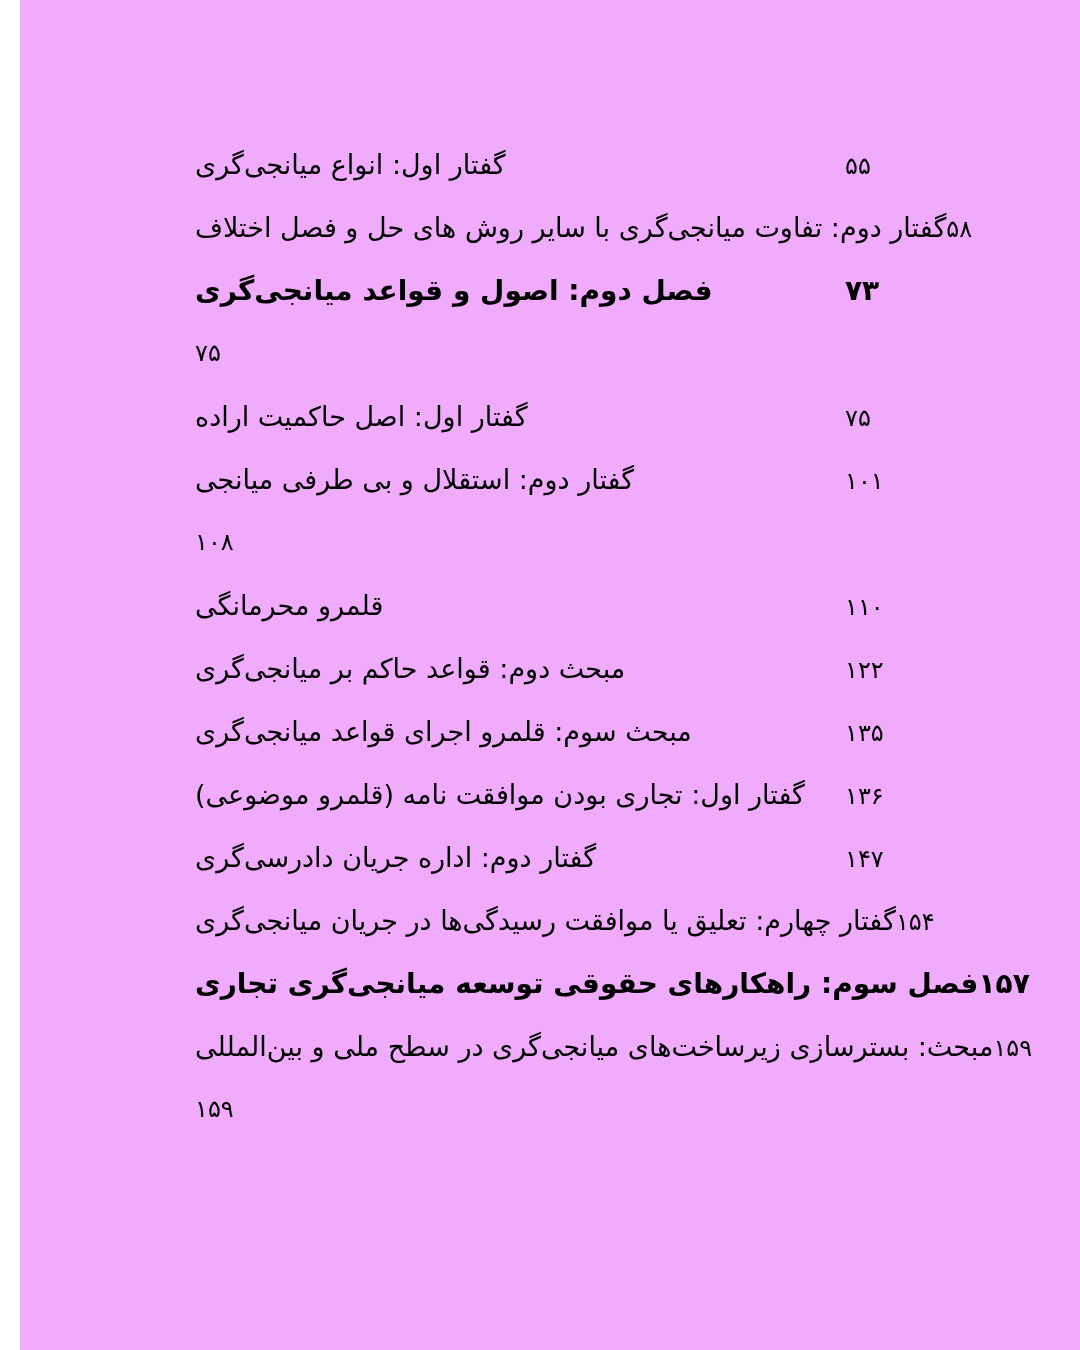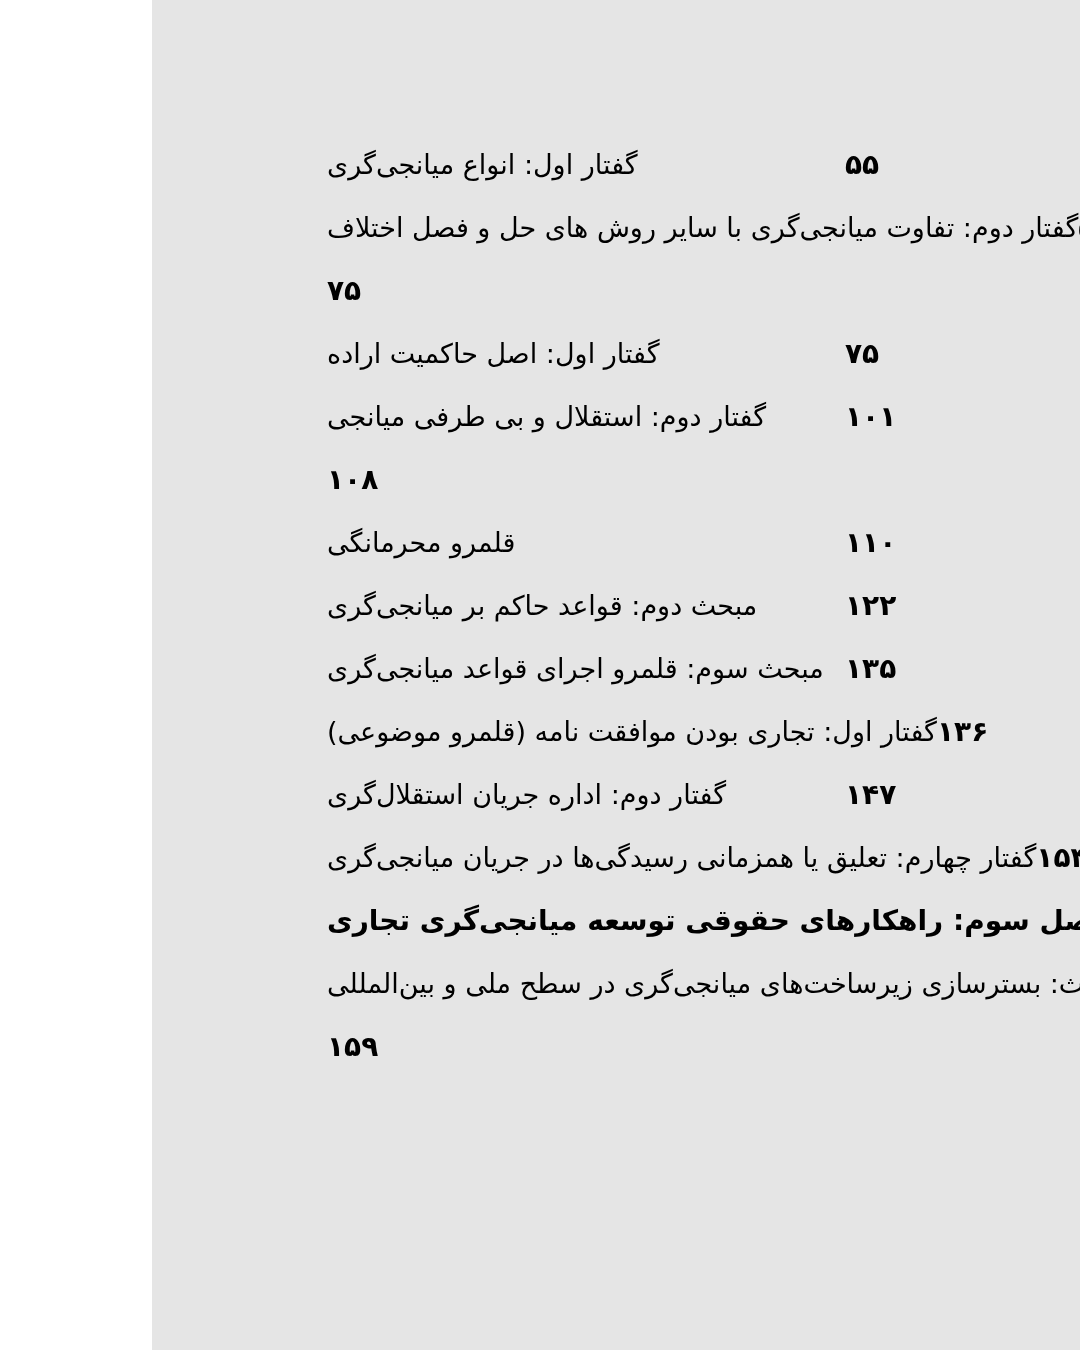--- a/index.html
+++ b/index.html
@@ -11,23 +11,23 @@
     width: 1080px;
     height: 1350px;
     background: #ffffff;
     font-family: "DejaVu Sans", "Liberation Sans", sans-serif;
     color: #000000;
     overflow: hidden;
   }
 
   .page {
     position: relative;
-    width: 928px;
+    width: 1060px;
     height: 1350px;
-    background: #e5e5e5;
+    background: #f0abfc;
     box-sizing: border-box;
   }
 
   .toc {
     position: absolute;
     top: 133px;
     left: 0;
     right: 0;
     padding-right: 165px;   
     padding-left: 175px;    
@@ -48,22 +48,22 @@
     font-size: 27px;
     font-weight: 400;
     color: #000000;
     letter-spacing: 0;
     text-align: right;
     direction: rtl;
     unicode-bidi: isolate;
   }
 
   .entry-page {
-    font-size: 28px;
-    font-weight: 700;
+    font-size: 24px;
+    font-weight: 400;
     color: #000000;
     direction: rtl;
     unicode-bidi: isolate;
     text-align: left;
     min-width: 70px;
   }
 
   .toc-row.is-chapter .entry-title,
   .toc-row.is-chapter .entry-page {
     font-weight: 700;
@@ -75,20 +75,24 @@
 
 <div class="page">
   <div class="toc" id="toc-list">
       <div class="toc-row">
         <span class="entry-title">گفتار اول: انواع میانجی‌گری</span>
         <span class="entry-page">۵۵</span>
       </div>
       <div class="toc-row">
         <span class="entry-title">گفتار دوم: تفاوت میانجی‌گری با سایر روش های حل و فصل اختلاف</span>
         <span class="entry-page">۵۸</span>
+      </div>
+      <div class="toc-row is-chapter">
+        <span class="entry-title">فصل دوم:  اصول و قواعد میانجی‌گری</span>
+        <span class="entry-page">۷۳</span>
       </div>
       <div class="toc-row">
         <span class="entry-page">۷۵</span>
       </div>
       <div class="toc-row">
         <span class="entry-title">گفتار اول: اصل حاکمیت اراده</span>
         <span class="entry-page">۷۵</span>
       </div>
       <div class="toc-row">
         <span class="entry-title">گفتار دوم: استقلال و بی طرفی میانجی</span>
@@ -107,25 +111,25 @@
       </div>
       <div class="toc-row">
         <span class="entry-title">مبحث سوم:  قلمرو اجرای قواعد میانجی‌گری</span>
         <span class="entry-page">۱۳۵</span>
       </div>
       <div class="toc-row">
         <span class="entry-title">گفتار اول: تجاری بودن موافقت نامه (قلمرو موضوعی)</span>
         <span class="entry-page">۱۳۶</span>
       </div>
       <div class="toc-row">
-        <span class="entry-title">گفتار دوم: اداره جریان استقلال‌گری</span>
+        <span class="entry-title">گفتار دوم: اداره جریان دادرسی‌گری</span>
         <span class="entry-page">۱۴۷</span>
       </div>
       <div class="toc-row">
-        <span class="entry-title">گفتار چهارم: تعلیق یا همزمانی رسیدگی‌ها در جریان میانجی‌گری</span>
+        <span class="entry-title">گفتار چهارم: تعلیق یا موافقت رسیدگی‌ها در جریان میانجی‌گری</span>
         <span class="entry-page">۱۵۴</span>
       </div>
       <div class="toc-row is-chapter">
         <span class="entry-title">فصل سوم: راهکارهای حقوقی توسعه میانجی‌گری تجاری</span>
         <span class="entry-page">۱۵۷</span>
       </div>
       <div class="toc-row">
         <span class="entry-title">مبحث: بسترسازی زیرساخت‌های میانجی‌گری در سطح ملی و بین‌المللی</span>
         <span class="entry-page">۱۵۹</span>
       </div>

